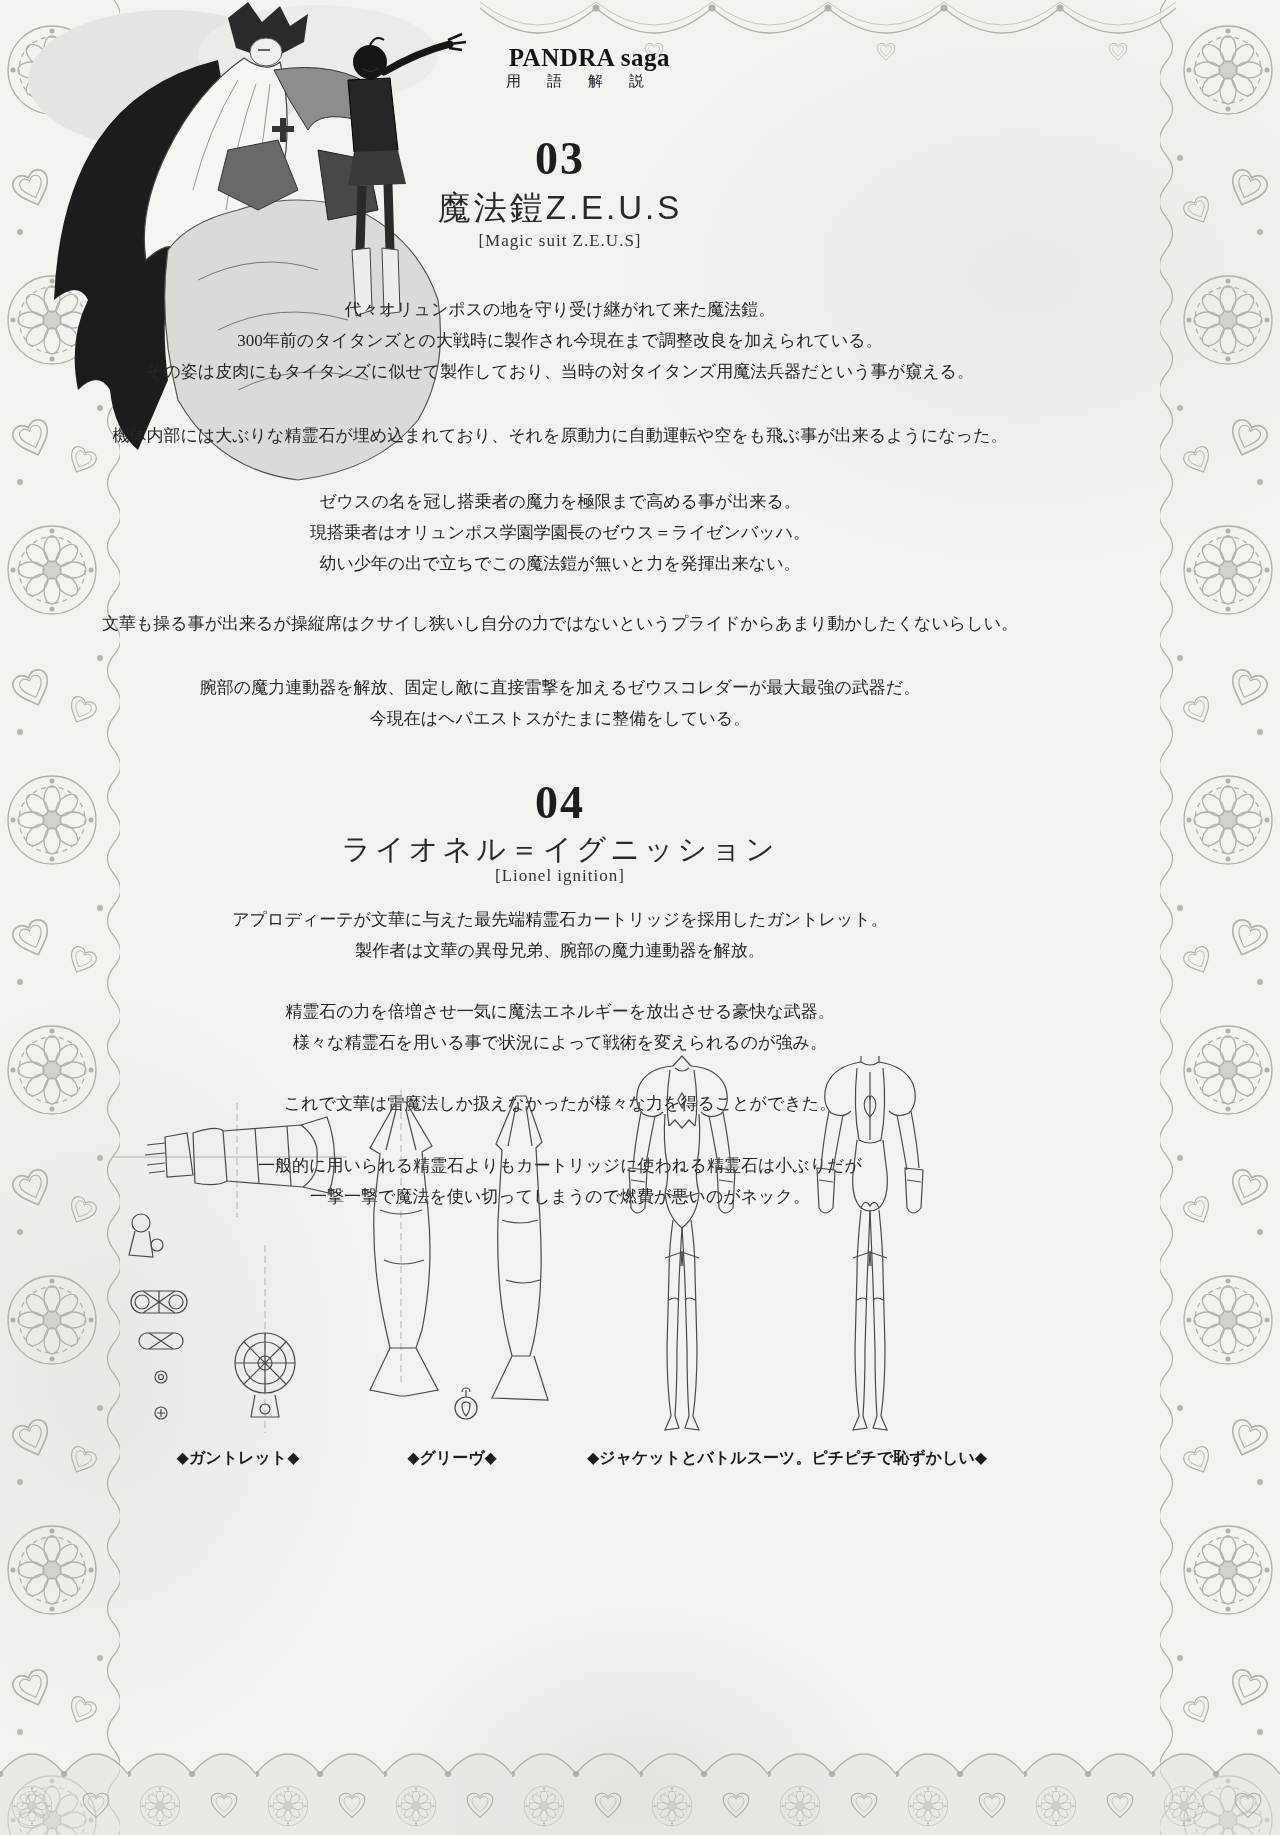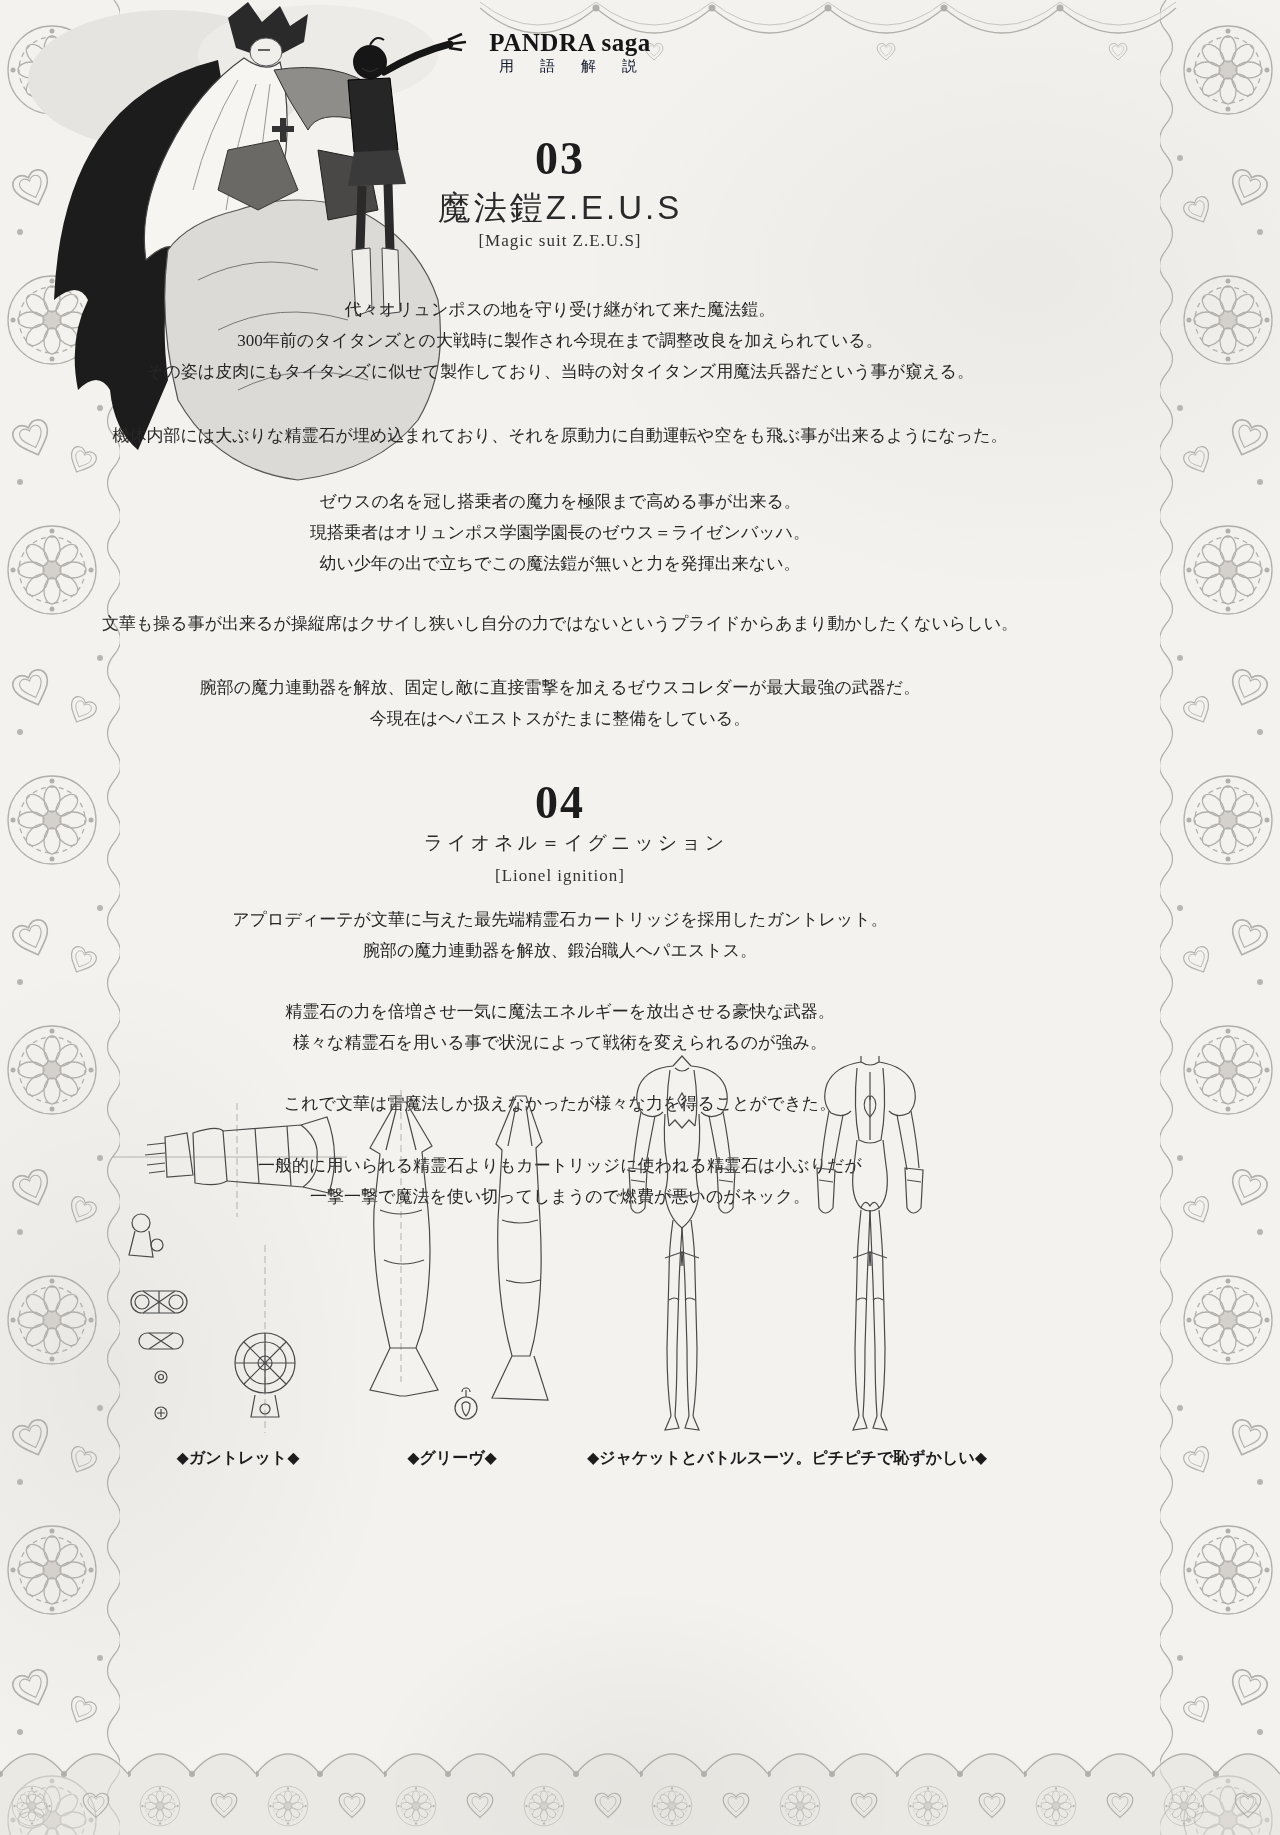--- a/index.html
+++ b/index.html
@@ -13,23 +13,23 @@
     font-family:"Liberation Serif","DejaVu Serif",serif;
     color:#222;
   }
   .abs{position:absolute;}
   .col{left:0;width:1120px;text-align:center;}
   .bodyline{font-size:17px;line-height:31px;white-space:nowrap;color:#262626;text-align:center;}
   .sec-number{font-size:46px;font-weight:bold;letter-spacing:2px;color:#1d1d1d;
     font-family:"Liberation Serif",serif;}
   .sec-title{font-size:33px;font-family:"Liberation Sans","DejaVu Sans",sans-serif;
     letter-spacing:3px;color:#2a2a2a;white-space:nowrap;}
-  .sec-title-04{font-size:19px;letter-spacing:4px;margin-left:16px;}
+  .sec-title-04{font-size:29px;letter-spacing:4px;}
   .sec-sub{font-size:17px;color:#333;letter-spacing:1px;}
-  .series-header{left:470px;top:29px;width:200px;text-align:center;}
+  .series-header{left:470px;top:44px;width:200px;text-align:right;}
   .series-title{font-size:25px;font-weight:bold;letter-spacing:0.5px;color:#151515;white-space:nowrap;}
   .tips-title{font-size:42px;font-weight:bold;line-height:50px;margin-top:0px;
     color:transparent;-webkit-text-stroke:1.6px #1f1f1f;white-space:nowrap;letter-spacing:1px;}
   .tips-subtitle{font-size:15px;letter-spacing:26px;margin-left:22px;white-space:nowrap;
     color:#0f172a;font-family:"Liberation Sans","DejaVu Sans",sans-serif;}
   .caption{font-family:"Liberation Sans","DejaVu Sans",sans-serif;font-weight:bold;
     font-size:16px;color:#1c1c1c;white-space:nowrap;transform:translateX(-50%);}
   svg{display:block;}
   .sketch line,.sketch path,.sketch circle,.sketch rect,.sketch ellipse{vector-effect:non-scaling-stroke;}
 </style>
@@ -160,21 +160,21 @@
   <div class="bodyline">腕部の魔力連動器を解放、固定し敵に直接雷撃を加えるゼウスコレダーが最大最強の武器だ。</div>
   <div class="bodyline">今現在はヘパエストスがたまに整備をしている。</div>
 </div>
 
 <div class="abs col sec-number" style="top:776px">04</div>
 <div class="abs col sec-title sec-title-04" style="top:830px">ライオネル＝イグニッション</div>
 <div class="abs col sec-sub" style="top:866px">[Lionel ignition]</div>
 
 <div class="abs col" style="top:904px">
   <div class="bodyline">アプロディーテが文華に与えた最先端精霊石カートリッジを採用したガントレット。</div>
-  <div class="bodyline">腕部の魔力連動器を解放、鍛治職人ヘパエストス。</div>
+  <div class="bodyline">製作者は文華の異母兄弟、腕部の魔力連動器を解放。</div>
 </div>
 
 <div class="abs col" style="top:996px">
   <div class="bodyline">精霊石の力を倍増させ一気に魔法エネルギーを放出させる豪快な武器。</div>
   <div class="bodyline">様々な精霊石を用いる事で状況によって戦術を変えられるのが強み。</div>
 </div>
 
 <div class="abs col" style="top:1088px">
   <div class="bodyline">これで文華は雷魔法しか扱えなかったが様々な力を得ることができた。</div>
 </div>

